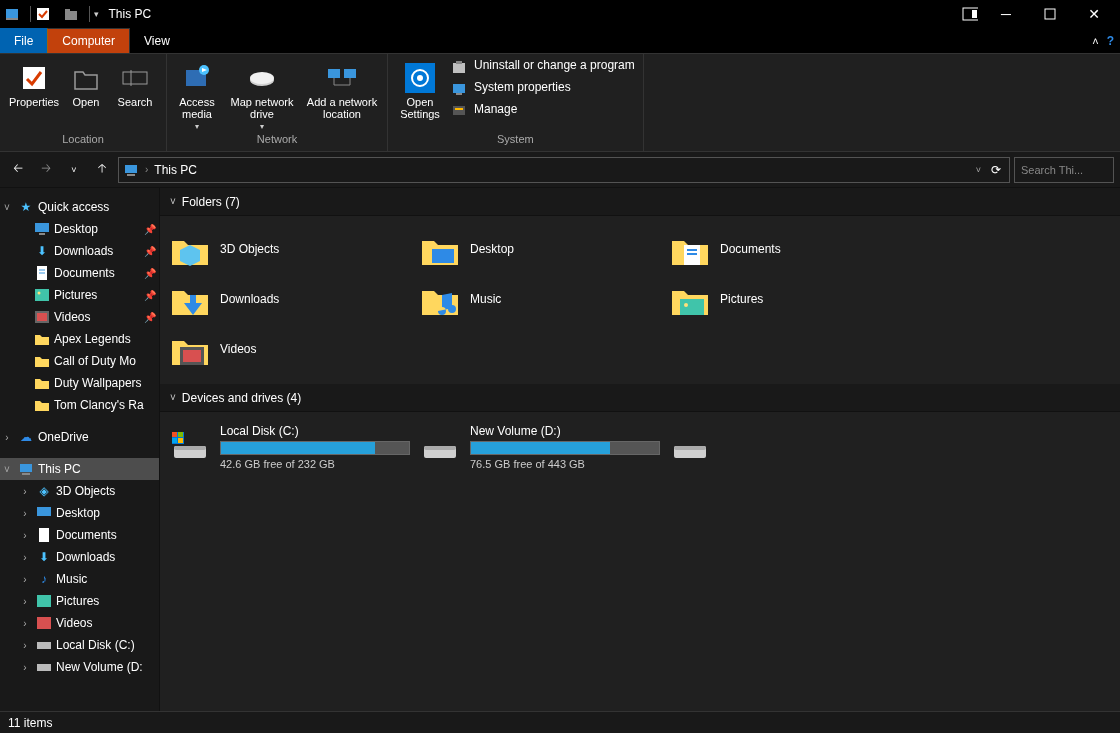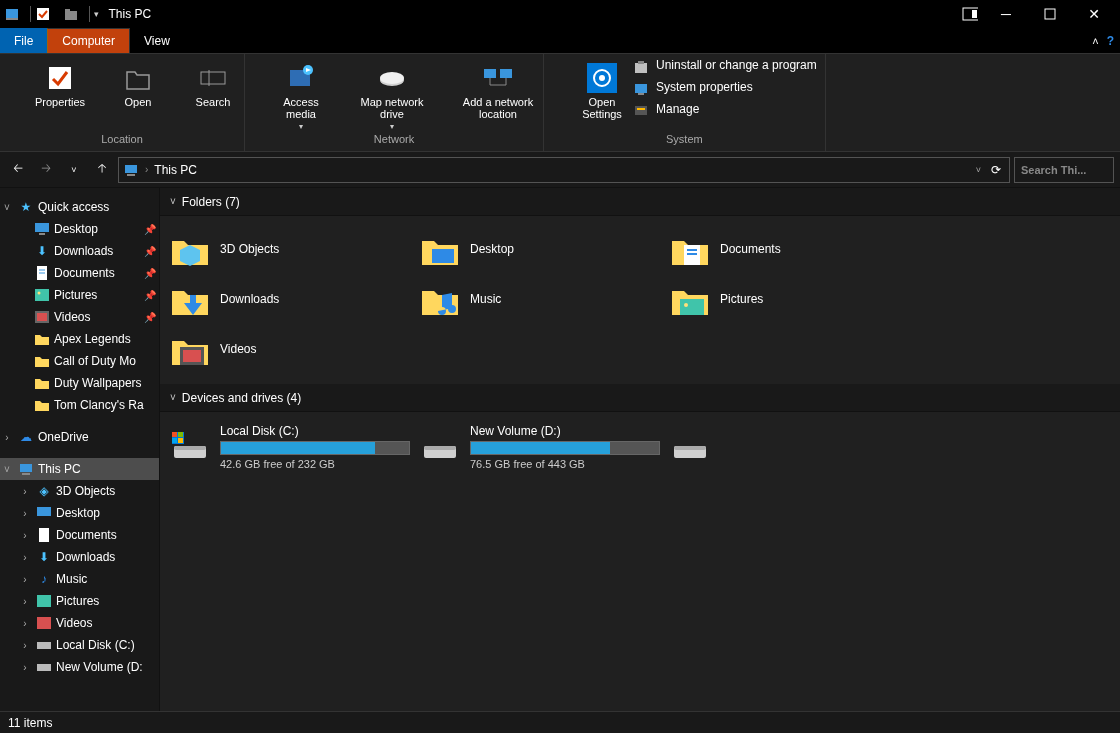--- a/index.html
+++ b/index.html
@@ -13,34 +13,34 @@
 .titlebar .winbtn { width: 44px; height: 28px; display: flex; align-items: center; justify-content: center; font-size: 14px; }
 .menubar { height: 26px; background: #000; display: flex; align-items: stretch; border-bottom: 1px solid #333; position: relative;}
 .menubar .tab { padding: 0 14px; display: flex; align-items: center; font-size: 12px; }
 .menubar .tab.file { background: #0063b1; color: #fff; }
 .menubar .tab.active { background: #c2410c; border-top: 1px solid #333; border-left: 1px solid #a16207; border-right: 1px solid #333; position: relative; z-index: 2;}
 .menubar .spacer { flex:1; }
 .menubar .right { display:flex; align-items:center; gap:8px; padding-right:6px;}
 .ribbon { height: 98px; background: #202020; display: flex; border-bottom: 1px solid #333; }
 .ribbon-group { display: flex; flex-direction: column; align-items: stretch; border-right: 1px solid #333; padding: 4px 8px; }
 .ribbon-group .buttons { flex: 1; display: flex; align-items: flex-start; gap: 6px; }
-.rbtn { width: 52px; display: flex; flex-direction: column; align-items: center; text-align: center; gap: 2px; padding-top: 4px; margin-left: 26px; }
+.rbtn { width: 52px; display: flex; flex-direction: column; align-items: center; text-align: center; gap: 2px; padding-top: 4px; }
 .rbtn-wide { width: 74px; }
 .rbtn .ico { width: 32px; height: 32px; display:flex;align-items:center;justify-content:center; }
 .rbtn .lbl { font-size: 11px; line-height: 12px; }
 .ribbon-group .caption { text-align: center; font-size: 11px; color: #aaa; padding-bottom: 2px;}
 .ribbon-small { display:flex; flex-direction:column; gap:4px; justify-content:center; }
 .ribbon-small .srow { display:flex; gap:6px; font-size:11px; }
 .ribbon-small .srow .sico { width:18px; height:18px; display:flex;align-items:center;justify-content:center;}
 .navbar { height: 36px; background: #191919; display: flex; align-items: center; padding: 0 6px; gap: 4px; border-bottom: 1px solid #111;}
 .navbtn { width: 24px; height: 24px; display:flex;align-items:center;justify-content:center; color:#fff; }
 .addr { flex:1; height: 26px; background: #191919; border: 1px solid #535353; display: flex; align-items: center; padding: 0 4px; gap:6px;}
 .addr .pc-ico { width:16px; height:16px; }
 .addr-right { display:flex; align-items:center; gap:2px;}
-.search { width: 100px; height: 26px; background: #191919; border: 1px solid #535353; padding: 0 6px; display:flex;align-items:center; color:#888; font-size:11px; overflow:hidden; white-space:nowrap;font-weight:bold;}
+.search { width: 100px; height: 26px; background: #191919; border: 1px solid #535353; padding: 0 6px; display:flex;align-items:center; color:#888; font-size:11px; overflow:hidden; white-space:nowrap;}
 .body { flex:1; display:flex; min-height:0; }
 .sidebar { width: 160px; background: #191919; overflow: hidden; padding-top: 8px; border-right: 1px solid #111;}
 .sb-item { height: 22px; display: flex; align-items: center; gap: 4px; font-size: 12px; padding-right: 2px; white-space: nowrap; overflow: hidden; }
 .sb-item .chev { width:14px; display:flex; justify-content:center; font-size:10px; color:#aaa;}
 .sb-item .ico { width:16px; height:16px; display:flex;align-items:center;justify-content:center; flex-shrink:0;}
 .sb-item .pin { margin-left:auto; color:#888; font-size:10px;}
 .sb-item.selected { background: #4d4d4d; }
 .sb-indent1 { padding-left: 18px; }
 .sb-indent2 { padding-left: 34px; }
 .sb-spacer { height: 10px; }

